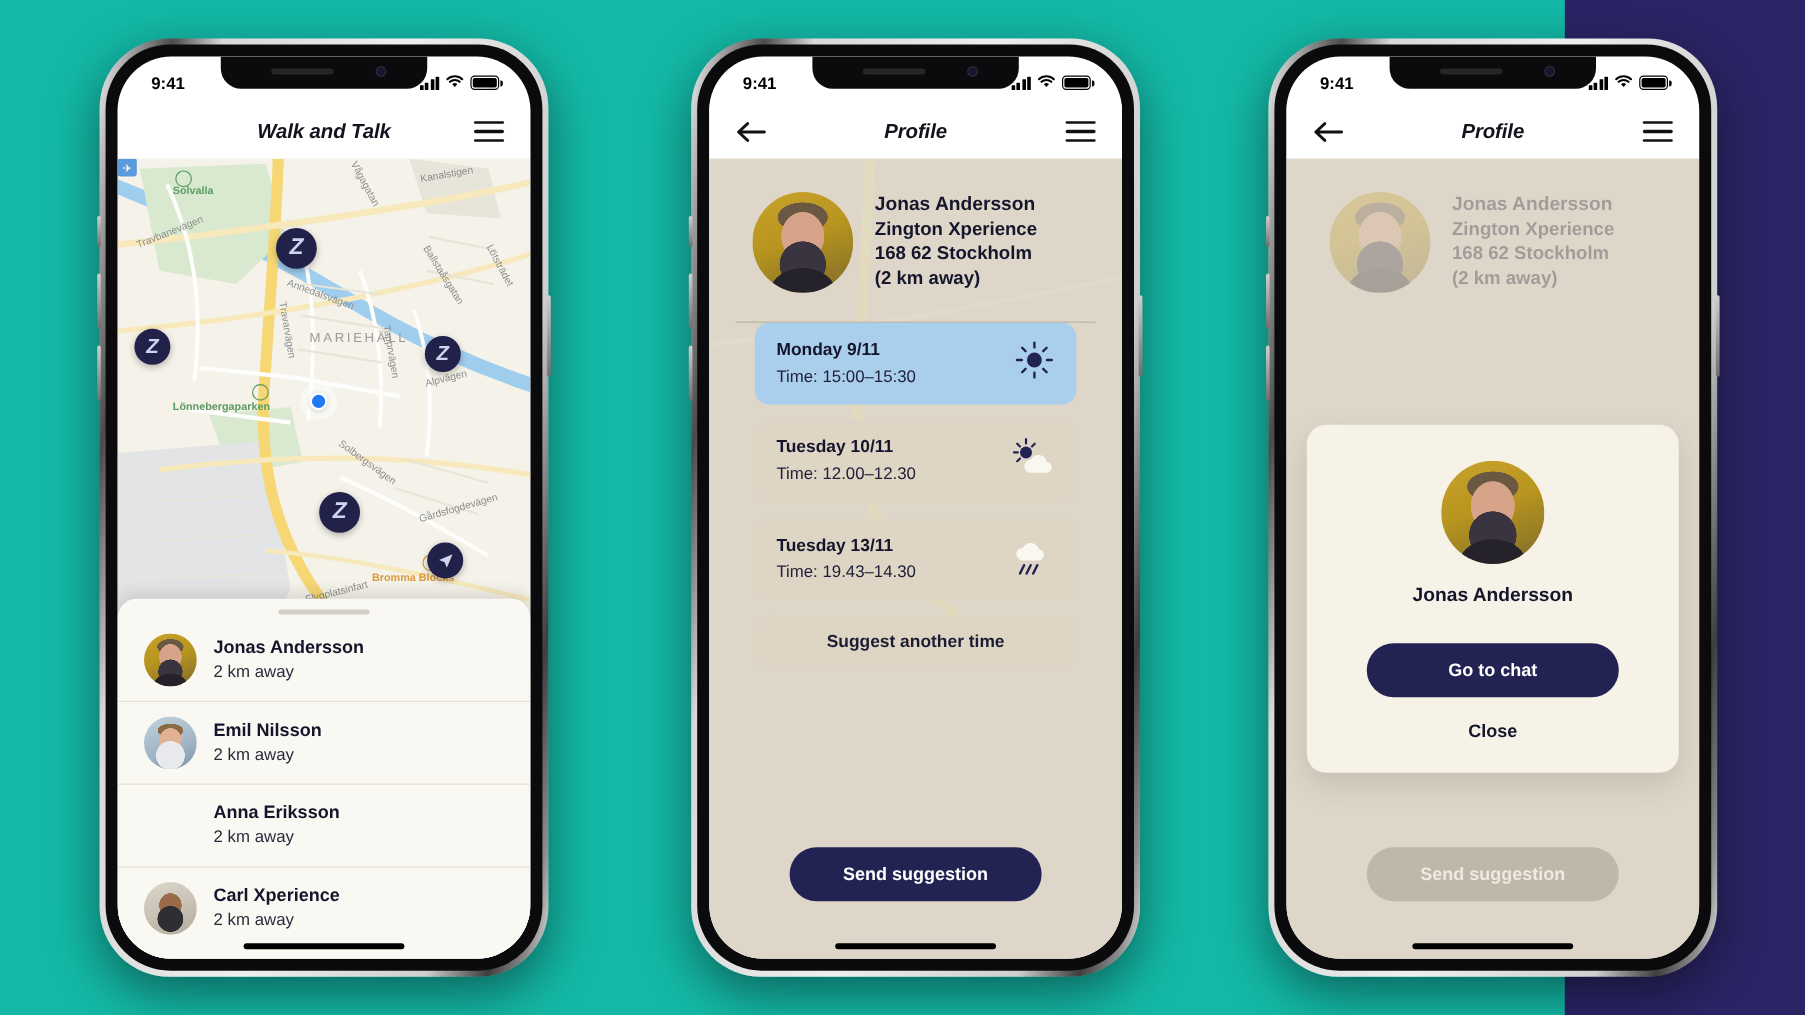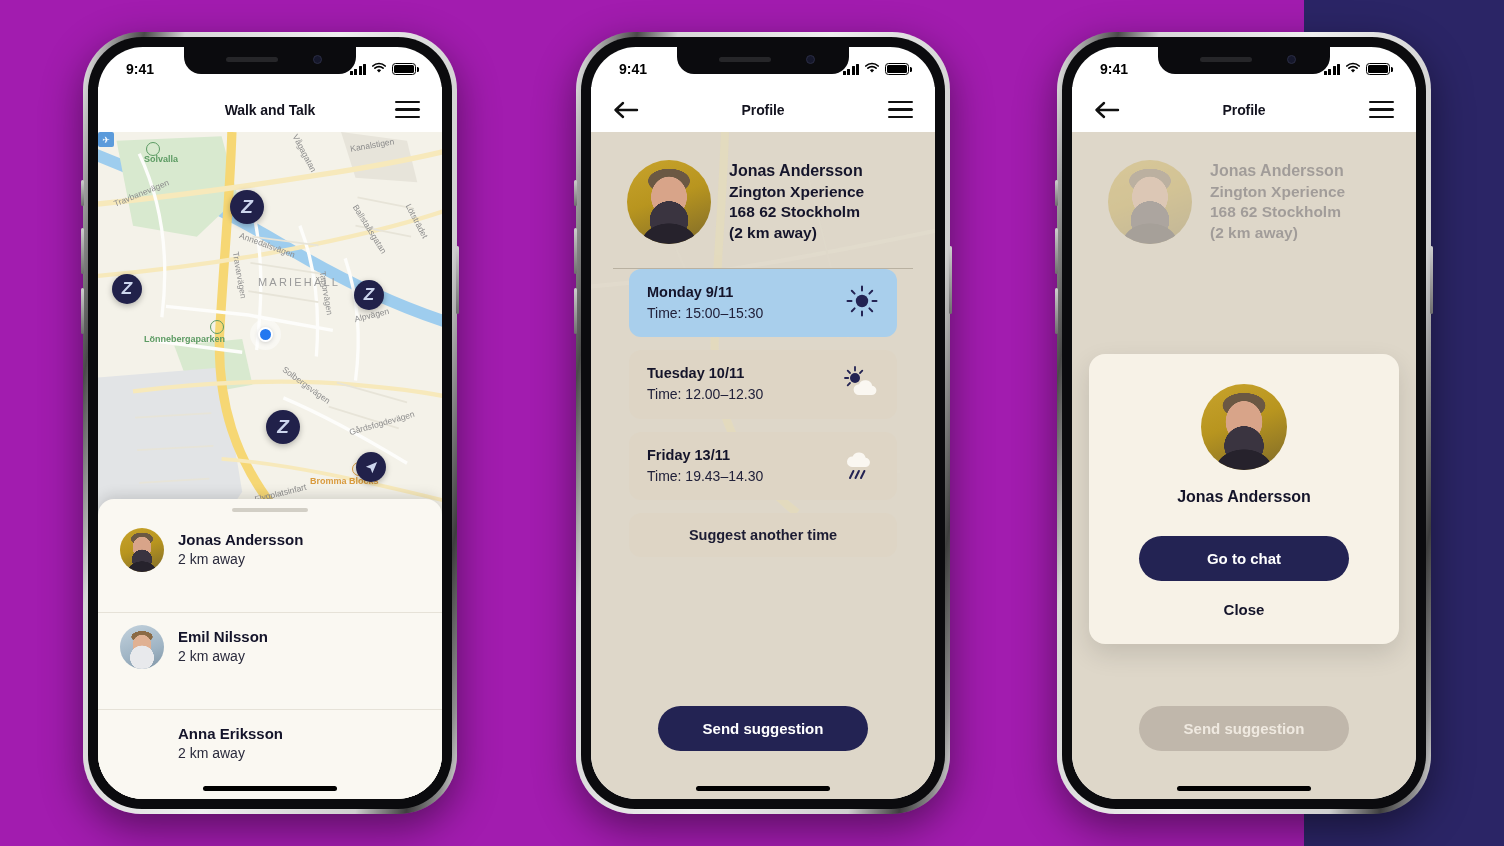--- a/index.html
+++ b/index.html
@@ -2,21 +2,21 @@
 <html><head>
 <meta charset="utf-8">
 <style>
   * { box-sizing: border-box; margin: 0; padding: 0; }
   html, body {
     width: 1504px; height: 846px;
     background: #2b2566;
     font-family: "Liberation Sans", sans-serif;
     overflow: hidden;
   }
-  .stage { position: relative; width: 1304px; height: 846px; background: #a21caf; }
+  .stage { position: relative; width: 1304px; height: 846px; background: #14b8a6; }
 
   
   .phone {
     position: absolute; width: 374px; height: 782px;
     border-radius: 58px;
     background: linear-gradient(100deg,#f2f2f2 0%,#9a9a9a 6%,#4a4a4a 12%,#d8d8d8 20%,#efefef 50%,#cfcfcf 80%,#3e3e3e 90%,#8e8e8e 96%,#e8e8e8 100%);
     padding: 5px;
     box-shadow: 0 14px 42px rgba(0,0,0,.45);
   }
   .phone.p1 { left: 83px;  top: 32px; }
@@ -69,21 +69,21 @@
   }
   .batt::after { content:""; position:absolute; right:-3.6px; top:3.4px; width:2px; height:4.6px;
     background:#000; border-radius:0 1.5px 1.5px 0; }
   .batt span { display: block; height: 100%; background: #000; border-radius: 1.5px; }
 
   
   .navbar {
     position: absolute; top: 40px; left: 0; right: 0; height: 45px; z-index: 28;
     background: #fff; display: flex; align-items: center; justify-content: center;
   }
-  .navbar .title { font-size: 14px; font-weight: 700; color: #13131f; letter-spacing: -.1px; }
+  .navbar .title { font-size: 17px; font-weight: 700; color: #13131f; letter-spacing: -.1px; font-style: italic; }
   .hamburger { position: absolute; right: 22px; top: 50%; transform: translateY(-50%);
     width: 25px; display: flex; flex-direction: column; gap: 5px; cursor: pointer; }
   .hamburger i { display:block; height: 2.6px; background:#111; border-radius: 2px; }
   .backarrow { position:absolute; left: 22px; top:50%; transform: translateY(-50%);
     width: 26px; height: 18px; cursor:pointer; }
 
   
   .mapwrap { position: absolute; top: 85px; left: 0; right: 0; bottom: 0; overflow: hidden;
              background: #f3f1e8; }
   .map-svg { position:absolute; inset:0; width:100%; height:100%; }
@@ -111,21 +111,21 @@
 
   
   .sheet {
     position:absolute; left:0; right:0; bottom:0; height: 300px;
     background: #faf8f2; border-top-left-radius: 16px; border-top-right-radius: 16px;
     box-shadow: 0 -3px 14px rgba(0,0,0,.14); z-index: 20; overflow: hidden;
   }
   .grabber { width: 76px; height: 3.5px; border-radius:3px; background:#d2cfc6;
              margin: 9px auto 4px; }
   .person { display:flex; align-items:center; gap: 14px; padding: 12px 20px 12px 22px; cursor:pointer; }
-  .person + .person { border-top: 1px solid #e6e2d8; margin-top: 28px; }
+  .person + .person { border-top: 1px solid #e6e2d8; }
   .pavatar { width: 44px; height: 44px; border-radius: 50%; flex: 0 0 44px; overflow:hidden;
              position: relative; }
   .pinfo .pname { font-size: 15px; font-weight: 700; color: #14142a; line-height: 1.3; }
   .pinfo .pdist { font-size: 14px; color: #2a2a3c; line-height: 1.45; }
   .homebar { position:absolute; bottom: 8px; left:50%; transform: translateX(-50%);
     width: 134px; height: 5px; border-radius: 4px; background:#000; z-index: 60; }
 
   
   .profilebg { position:absolute; top:85px; left:0; right:0; bottom:0; background:#ded7c9;
                overflow:hidden; }
@@ -474,21 +474,21 @@
                   <g stroke="#232353" stroke-width="1.8" stroke-linecap="round">
                       <path d="M14 1v3.5M4 12h3.2M6.7 4.7l2.3 2.3M21.3 4.7l-2.3 2.3M6.7 19.3 9 17"></path>
                     </g>
                   <path d="M18 29a5.4 5.4 0 0 1 0-10.8 7 7 0 0 1 13.2 1.6A4.6 4.6 0 0 1 30.4 29H18z" fill="#faf7f1"></path>
                 </svg>
               </span>
             </div>
 
             <div class="slot">
               <div>
-                <div class="day">Friday 13/11</div>
+                <div class="day">Tuesday 13/11</div>
                 <div class="time">Time: 19.43–14.30</div>
               </div>
               <span>
                 <svg width="38" height="34" viewBox="0 0 38 34">
                   <path d="M11 21a5.3 5.3 0 0 1 .6-10.6 7 7 0 0 1 13.1 1.4A4.6 4.6 0 0 1 24 21H11z" fill="#faf7f1"></path>
                   <g stroke="#232353" stroke-width="2" stroke-linecap="round">
                       <path d="M9 32l3.4-7M14.5 32l3.4-7M20 32l3.4-7"></path>
                     </g>
                 </svg>
               </span>

